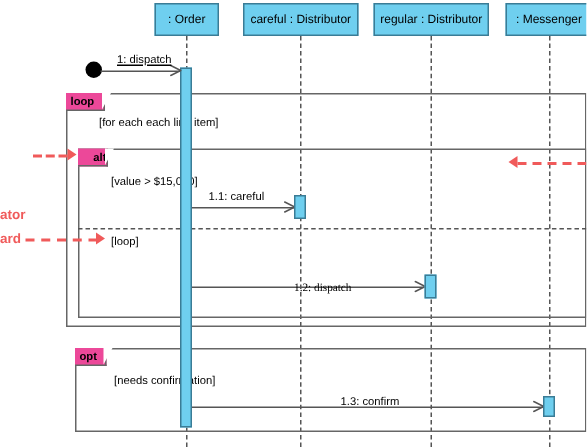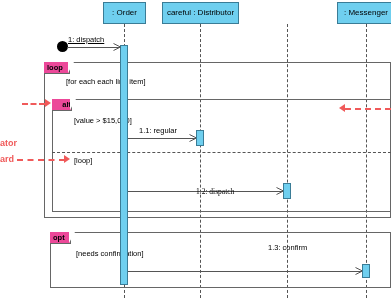--- a/index.html
+++ b/index.html
@@ -141,20 +141,23 @@
 <body>
 
 <div id="canvas">
 
   <div class="lifeline-head" style="left:162px; top:2px; width:77px; height:22px;">
     <span>careful : Distributor</span>
   </div>
   <div class="lifeline-head" style="left:103px; top:2px; width:43px; height:22px;">
     <span>: Order</span>
   </div>
+  <div class="lifeline-head" style="left:249px; top:2px; width:77px; height:22px;">
+    <span>regular : Distributor</span>
+  </div>
   <div class="lifeline-head" style="left:337px; top:2px; width:58px; height:22px;">
     <span>: Messenger</span>
   </div>
 
   <div class="lifeline-dash" style="left:124px; top:24px; height:274px;"></div>
   <div class="lifeline-dash" style="left:200px; top:24px; height:274px;"></div>
   <div class="lifeline-dash" style="left:287px; top:24px; height:274px;"></div>
   <div class="lifeline-dash" style="left:366px; top:24px; height:274px;"></div>
 
   <div class="frag" style="left:44px; top:62px; width:347px; height:156px;"></div>
@@ -178,42 +181,42 @@
   </div>
   <div class="guard" style="left:76px; top:250px;">[needs confirmation]</div>
 
   <div class="activation" style="left:120px; top:45px; width:8px; height:240px;"></div>
 
   <div class="start-dot" style="left:57px; top:41px;"></div>
   <div class="msg-line" style="left:67px; top:47px; width:53px;"></div>
   <svg class="arrowhead" style="left:113px; top:43px;" viewBox="0 0 8 8">
     <path d="M0.5 0.5 L7.5 4 L0.5 7.5" fill="none" stroke="#555555" stroke-width="1"></path>
   </svg>
-  <div class="msg-label" style="left:68px; top:36px;text-decoration:underline;">1: dispatch</div>
+  <div class="msg-label" style="left:78px; top:36px;text-decoration:underline;">1: dispatch</div>
 
   <div class="msg-line" style="left:128px; top:138px; width:68px;"></div>
   <svg class="arrowhead" style="left:189px; top:134px;" viewBox="0 0 8 8">
     <path d="M0.5 0.5 L7.5 4 L0.5 7.5" fill="none" stroke="#555555" stroke-width="1"></path>
   </svg>
   <div class="activation" style="left:196px; top:130px; width:8px; height:16px;"></div>
-  <div class="msg-label" style="left:139px; top:127px;">1.1: regular</div>
+  <div class="msg-label" style="left:139px; top:127px;">1.1: careful</div>
 
   <div class="msg-line" style="left:128px; top:191px; width:155px;"></div>
   <svg class="arrowhead" style="left:276px; top:187px;" viewBox="0 0 8 8">
     <path d="M0.5 0.5 L7.5 4 L0.5 7.5" fill="none" stroke="#555555" stroke-width="1"></path>
   </svg>
   <div class="activation" style="left:283px; top:183px; width:8px; height:16px;"></div>
   <div class="msg-label" style="left:196px; top:188px;font-family:Liberation Serif, serif;">1.2: dispatch</div>
 
   <div class="msg-line" style="left:128px; top:271px; width:234px;"></div>
   <svg class="arrowhead" style="left:355px; top:267px;" viewBox="0 0 8 8">
     <path d="M0.5 0.5 L7.5 4 L0.5 7.5" fill="none" stroke="#555555" stroke-width="1"></path>
   </svg>
   <div class="activation" style="left:362px; top:264px; width:8px; height:14px;"></div>
-  <div class="msg-label" style="left:227px; top:244px;margin-left:41px;">1.3: confirm</div>
+  <div class="msg-label" style="left:227px; top:264px;">1.3: confirm</div>
 
   <div class="anno-label" style="left:0px; top:99px;margin-top:40px;">ator</div>
   <div class="anno-dash" style="left:22px; top:103px; width:23px;"></div>
   <div class="anno-arrow right" style="left:45px; top:99px;"></div>
 
   <div class="anno-label" style="left:0px; top:155px;">ard</div>
   <div class="anno-dash" style="left:17px; top:159px; width:48px;"></div>
   <div class="anno-arrow right" style="left:64px; top:155px;"></div>
 
   <div class="anno-arrow left" style="left:339px; top:104px;"></div>

